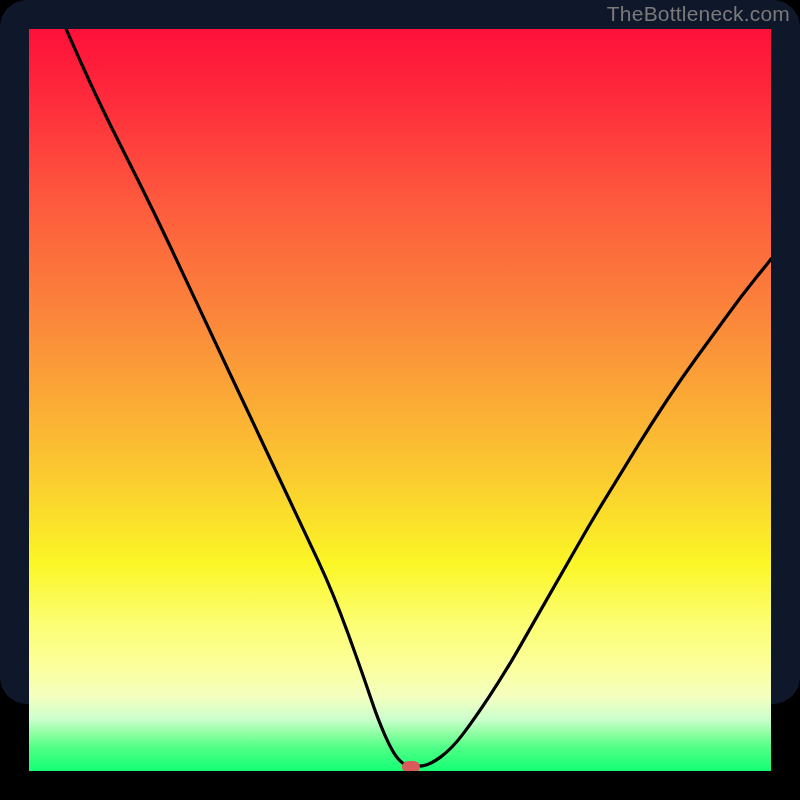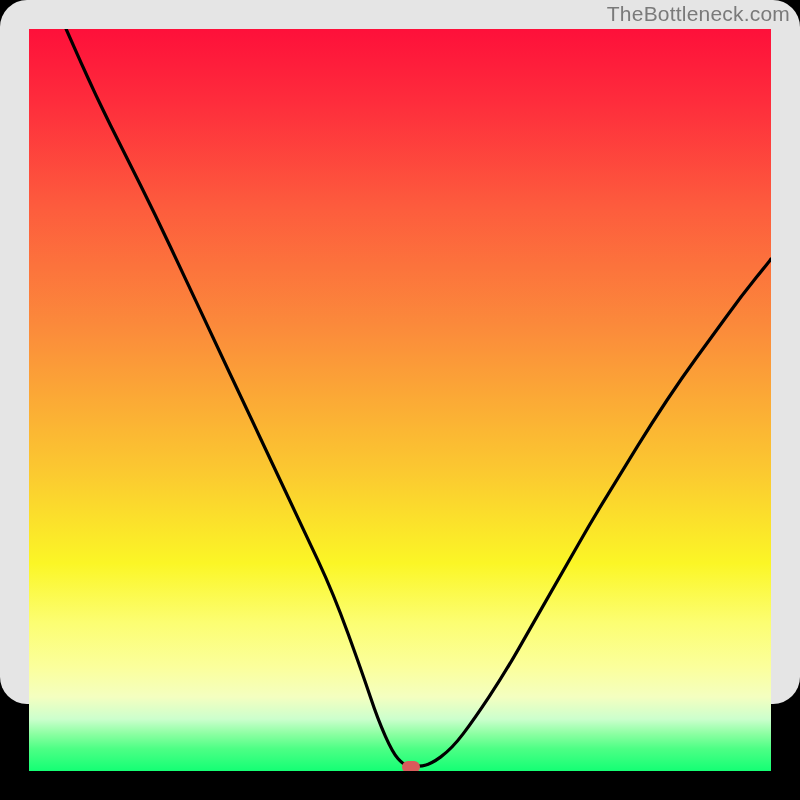--- a/index.html
+++ b/index.html
@@ -8,21 +8,21 @@
     width: 800px;
     height: 800px;
     background: #000;
     font-family: Arial, Helvetica, sans-serif;
     overflow: hidden;
   }
   .stage {
     position: relative;
     width: 800px;
     height: 704px;
-    background: #e5e5e5;
+    background: #0f172a;
     border-radius: 27px;
   }
   .attribution {
     position: absolute;
     top: 2px;
     right: 10px;
     color: #7a7a7a;
     font-size: 21px;
     letter-spacing: 0.2px;
     z-index: 10;

